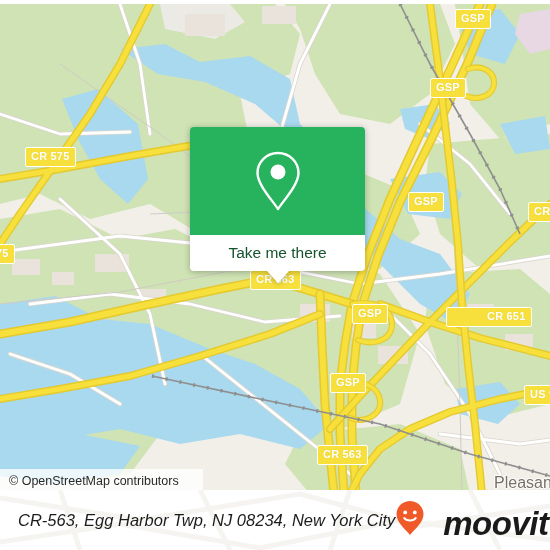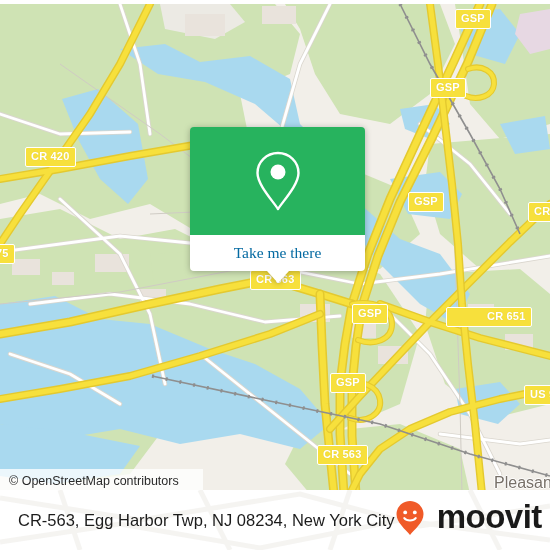--- a/index.html
+++ b/index.html
@@ -102,22 +102,22 @@
   #popup-action {
     height: 36px;
     background: #ffffff;
     border-radius: 0 0 4px 4px;
     display: flex;
     align-items: center;
     justify-content: center;
     cursor: pointer;
   }
   #popup-action-label {
-    color: #0369a1;
-    font-family: Liberation Serif, serif;
+    color: #14532d;
+    font-family: Liberation Sans, sans-serif;
     font-size: 15.5px;
     line-height: 1;
   }
   #popup-tail {
     position: absolute;
     left: 50%;
     top: 144px;
     margin-left: -11px;
     width: 0; height: 0;
     border-left: 11px solid transparent;
@@ -132,41 +132,42 @@
     top: 490px;
     width: 550px;
     height: 60px;
     background: #ffffff;
     display: flex;
     align-items: center;
     justify-content: space-between;
     box-sizing: border-box;
     padding: 0 16px 0 18px;
     overflow: hidden;
+    font-style: italic;
   }
   #footer-bg {
     position: absolute;
     left: 0; top: 0;
     width: 550px; height: 60px;
     opacity: .35;
     pointer-events: none;
   }
   #footer-address {
     position: relative;
     color: #1c1c1c;
     font-family: "Liberation Sans", sans-serif;
     font-size: 16.5px;
     line-height: 1;
     white-space: nowrap;
   }
   #footer-logo {
     position: relative;
     display: flex;
-    align-items: flex-start;
-    gap: 12px;
+    align-items: flex-end;
+    gap: 18px;
   }
   #moovit-wordmark {
     color: #1a1a1a;
     font-family: "Liberation Sans", sans-serif;
     font-size: 33px;
     font-weight: bold;
     letter-spacing: -0.5px;
     line-height: 1;
   }
 </style>
@@ -349,21 +350,21 @@
 
       <path class="rail" d="M400,0 L430,60 L470,130 L500,185 L520,230"></path>
       <path class="railtick" d="M400,0 L430,60 L470,130 L500,185 L520,230"></path>
       <path class="rail" d="M152,372 L260,395 L380,420 L470,450 L550,472"></path>
       <path class="railtick" d="M152,372 L260,395 L380,420 L470,450 L550,472"></path>
     </svg>
 
     <div id="shields">
         <div class="shield" style="left: 455px; top: 5px;">GSP</div>
         <div class="shield" style="left: 430px; top: 74px;">GSP</div>
-        <div class="shield" style="left: 25px; top: 143px;">CR 420</div>
+        <div class="shield" style="left: 25px; top: 143px;">CR 575</div>
         <div class="shield" style="left: -10px; top: 240px;">75</div>
         <div class="shield" style="left: 408px; top: 188px;">GSP</div>
         <div class="shield" style="left: 528px; top: 198px;">CR</div>
         <div class="shield" style="left: 250px; top: 266px;">CR 563</div>
         <div class="shield" style="left: 352px; top: 300px;">GSP</div>
         <div class="shield" style="left: 446px; top: 303px; padding-left: 40px;">CR 651</div>
         <div class="shield" style="left: 330px; top: 369px;">GSP</div>
         <div class="shield" style="left: 524px; top: 381px;">US 9</div>
         <div class="shield" style="left: 317px; top: 441px;">CR 563</div>
       </div>

